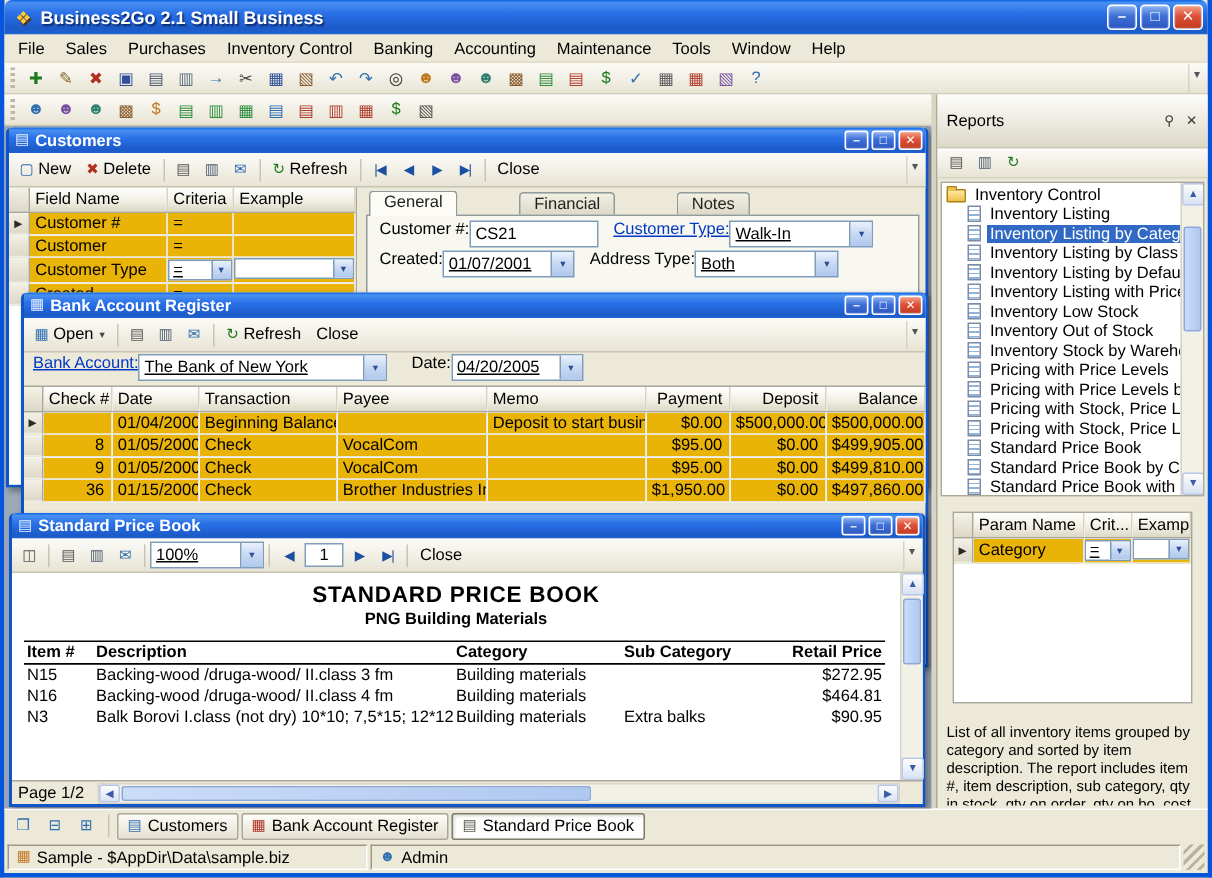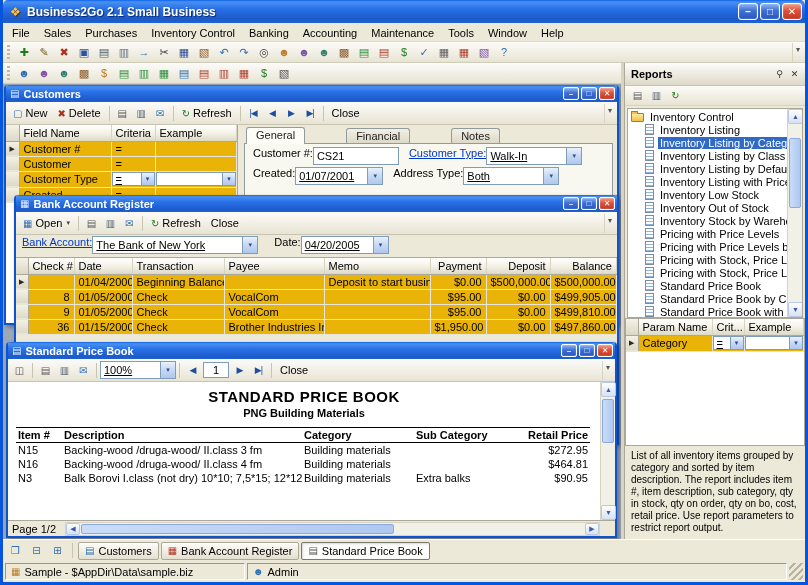--- a/index.html
+++ b/index.html
@@ -114,39 +114,39 @@
     background:linear-gradient(180deg,#FDFDFB,#D8E2F4); border:1px solid #B8C8E8; border-radius:2px; }
   .sb-h .sb-btn { height:auto; width:14px; }
   .sb-track { flex:1; position:relative; }
   .sb-thumb { position:absolute; left:1px; right:1px; border:1px solid #8CA8DC; border-radius:2px;
     background:linear-gradient(90deg,#CBDCF8,#AFC8F0); }
   .sb-h .sb-thumb { top:1px; bottom:1px; left:0; height:auto; }
   .sb-corner { width:14px; flex:none; background:#ECE9D8; }
 
   
   .reports-panel { width:181px; flex:none; display:flex; flex-direction:column; background:#ECE9D8; border-left:1px solid #ACA899; }
-  .rp-header { height:23px; flex:none; display:flex; align-items:center; padding:0 3px 0 6px; font-size:11px; font-weight:bold;
+  .rp-header { height:36px; flex:none; display:flex; align-items:center; padding:0 3px 0 6px; font-size:11px; font-weight:normal;
     background:linear-gradient(180deg,#FDFDFA,#DDD9C8); border-bottom:1px solid #C8C4B2; }
   .rp-header .t { flex:1; }
   .rp-hbtn { width:15px; height:15px; display:flex; align-items:center; justify-content:center; font-size:9px; color:#333; }
   .rp-toolbar { height:20px; flex:none; display:flex; align-items:center; padding:0 3px;
     background:linear-gradient(180deg,#FCFBF8,#E8E4D4); border-bottom:1px solid #D8D4C4; }
   .rp-tree { height:210px; flex:none; margin:2px 2px 0; background:#fff; border:1px solid #ACA899; display:flex; overflow:hidden; }
   .tree-col { flex:1; overflow:hidden; padding-top:1px; min-width:0; }
   .tree-row { height:13px; display:flex; align-items:center; font-size:11px; white-space:nowrap; overflow:hidden; padding-left:3px; }
   .tree-row.child { padding-left:17px; }
   .tree-label { white-space:nowrap; overflow:hidden; padding:0 2px; }
   .tree-row.selected .tree-label { background:var(--selection,#316AC5); color:#fff; }
   .folder-icon { position:relative; width:13px; height:9px; flex:none; margin:2px 4px 0 0;
     background:linear-gradient(#FFE9A0,#F0C14B); border:1px solid #A98012; border-radius:1px; }
   .folder-icon::before { content:""; position:absolute; top:-3px; left:-1px; width:5px; height:2px;
     background:#F0C14B; border:1px solid #A98012; border-bottom:none; border-radius:1px 1px 0 0; }
   .report-icon { width:9px; height:11px; flex:none; margin-right:4px; border:1px solid #7A8BA8; background:
     repeating-linear-gradient(180deg,#FFFFFF 0 2px,#8FB3D9 2px 3px); }
-  .rp-params { height:128px; flex:none; margin:0; background:#fff; border:1px solid #ACA899; overflow:hidden; }
+  .rp-params { height:128px; flex:none; margin:10px; background:#fff; border:1px solid #ACA899; overflow:hidden; }
   .rp-desc { flex:1; margin:1px 2px 2px; padding:3px 4px; font-size:10px; line-height:12px; overflow:hidden; color:#000; }
 
   
   .taskbar { height:22px; flex:none; display:flex; align-items:center; gap:2px; padding:0 3px;
     background:#ECE9D8; border-top:1px solid #FFFFFF; }
   .task-btn { height:18px; display:inline-flex; align-items:center; gap:4px; padding:0 6px; font-size:11px; white-space:nowrap;
     border:1px solid #ACA899; border-radius:2px; background:linear-gradient(180deg,#FDFCF8,#E4E0D0); }
   .task-btn.active { background:#FDFDFB; border-color:#7A7A6A; box-shadow:inset 1px 1px 2px rgba(0,0,0,.15); }
   .task-btn .ico { font-size:10px; }
   .statusbar { height:21px; flex:none; display:flex; align-items:stretch; gap:2px; padding:2px; background:#ECE9D8; font-size:11px; }

